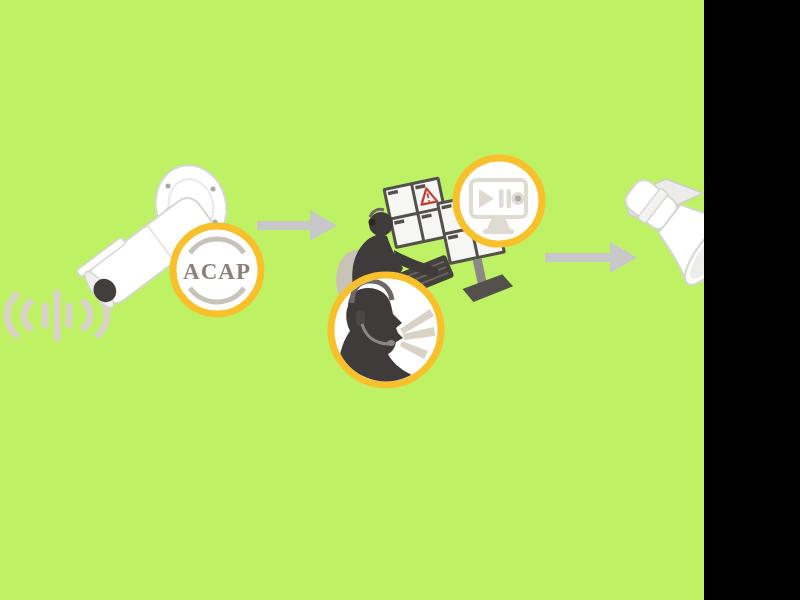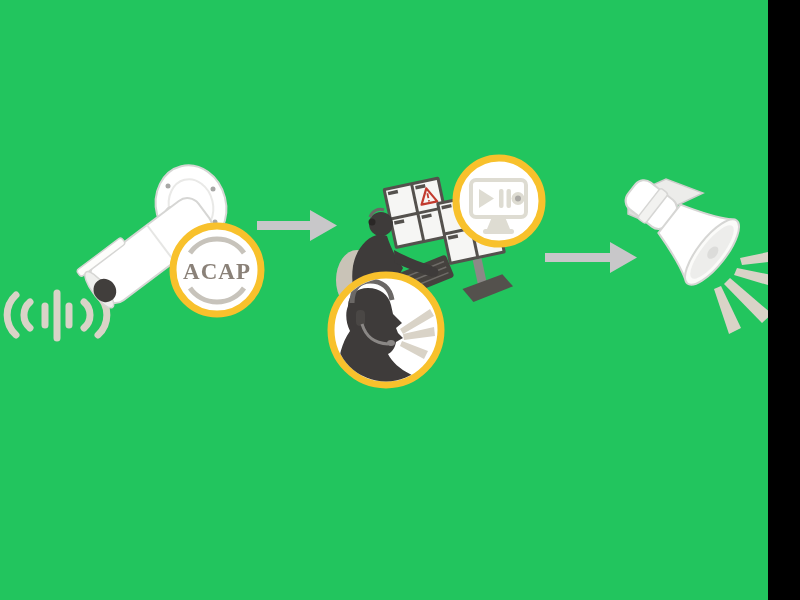--- a/index.html
+++ b/index.html
@@ -1,16 +1,16 @@
 <!DOCTYPE html>
 <html><head>
 <meta charset="utf-8">
 <style>
   html,body{margin:0;padding:0;background:#000;}
-  .stage{position:relative;width:768px;height:600px;background:#22c55e;overflow:hidden;
+  .stage{position:relative;width:704px;height:600px;background:#bef264;overflow:hidden;
          font-family:"Liberation Sans",sans-serif;}
   svg{display:block;}
   text.acap{font-family:"Liberation Serif",serif;font-weight:bold;letter-spacing:1px;}
 </style>
 </head>
 <body>
 
 <div class="stage">
 <svg width="800" height="600" viewBox="0 0 800 600" xmlns="http://www.w3.org/2000/svg">
 

